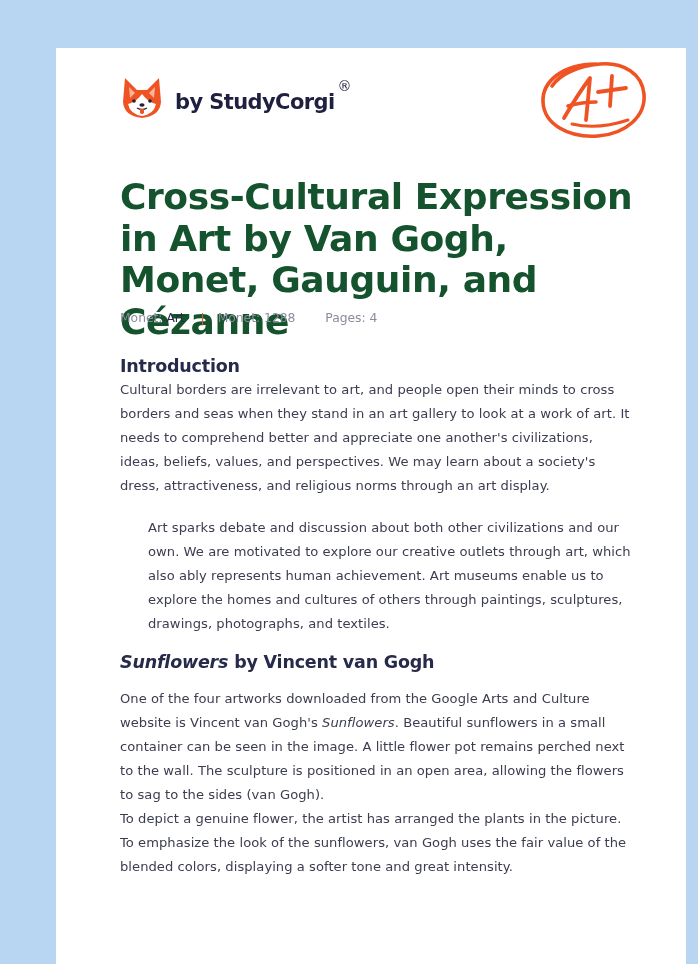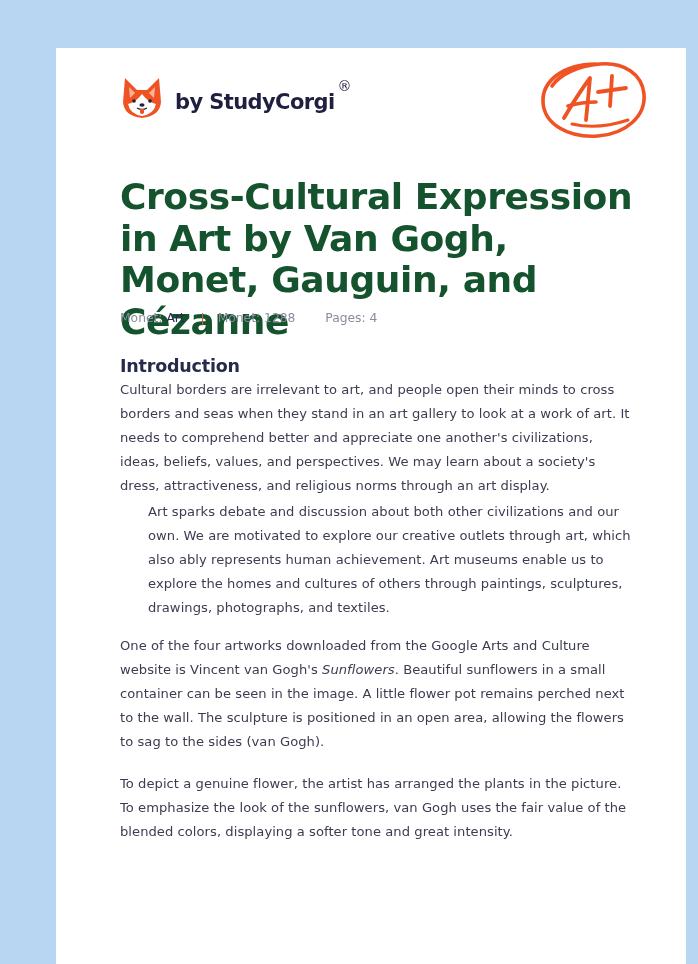--- a/index.html
+++ b/index.html
@@ -52,24 +52,24 @@
     margin: 0;
     font-family: "DejaVu Sans", sans-serif; font-weight: bold;
     font-size: 17.5px; line-height: 24px; color: #272b4a; letter-spacing: -0.2px;
   }
   p {
     margin: 0;
     font-family: "DejaVu Sans", sans-serif;
     font-size: 13.1px; line-height: 24px; color: #3b3d50; letter-spacing: 0.05px;
   }
   .h-intro { }
-  .p1 { margin-bottom: 2px; }
+  .p1 { margin-bottom: 18px; }
   .p2 { margin-bottom: 14px; margin-left: 28px; }
   .h-sun { margin-bottom: 13px; }
-  .p3 { margin-bottom: 18px; }
+  .p3 { }
   em { font-style: italic; }
 </style>
 </head>
 <body>
 
 <div class="card">
 
   <div class="logo">
     <svg width="40" height="44" viewBox="0 0 40 44">
       <path d="M3 2 L15 14 L25 14 L37 2 L39 26 Q38 40 20 42 Q2 40 1 26 Z" fill="#f05323"></path>
@@ -105,17 +105,18 @@
     <span>1288</span>
     <span class="pages">Pages:</span>
     <span>4</span>
   </div>
 
   <div class="content">
     <h2 class="h-intro">Introduction</h2>
     <p class="p1">Cultural borders are irrelevant to art, and people open their minds to cross borders and seas when they stand in an art gallery to look at a work of art. It needs to comprehend better and appreciate one another's civilizations, ideas, beliefs, values, and perspectives. We may learn about a society's dress, attractiveness, and religious norms through an art display.</p>
     <p class="p2">Art sparks debate and discussion about both other civilizations and our own. We are motivated to explore our creative outlets through art, which also ably represents human achievement. Art museums enable us to explore the homes and cultures of others through paintings, sculptures, drawings, photographs, and textiles.</p>
 
+    <h2 class="h-sun"><em>Sunflowers</em><span> by Vincent van Gogh</span></h2>
 
     <p class="p3"><span>One of the four artworks downloaded from the Google Arts and Culture website is Vincent van Gogh's </span><em>Sunflowers</em><span>. Beautiful sunflowers in a small container can be seen in the image. A little flower pot remains perched next to the wall. The sculpture is positioned in an open area, allowing the flowers to sag to the sides (van Gogh).</span></p>
     <p class="p4">To depict a genuine flower, the artist has arranged the plants in the picture. To emphasize the look of the sunflowers, van Gogh uses the fair value of the blended colors, displaying a softer tone and great intensity.</p>
   </div>
 </div>
 
 </body></html>

